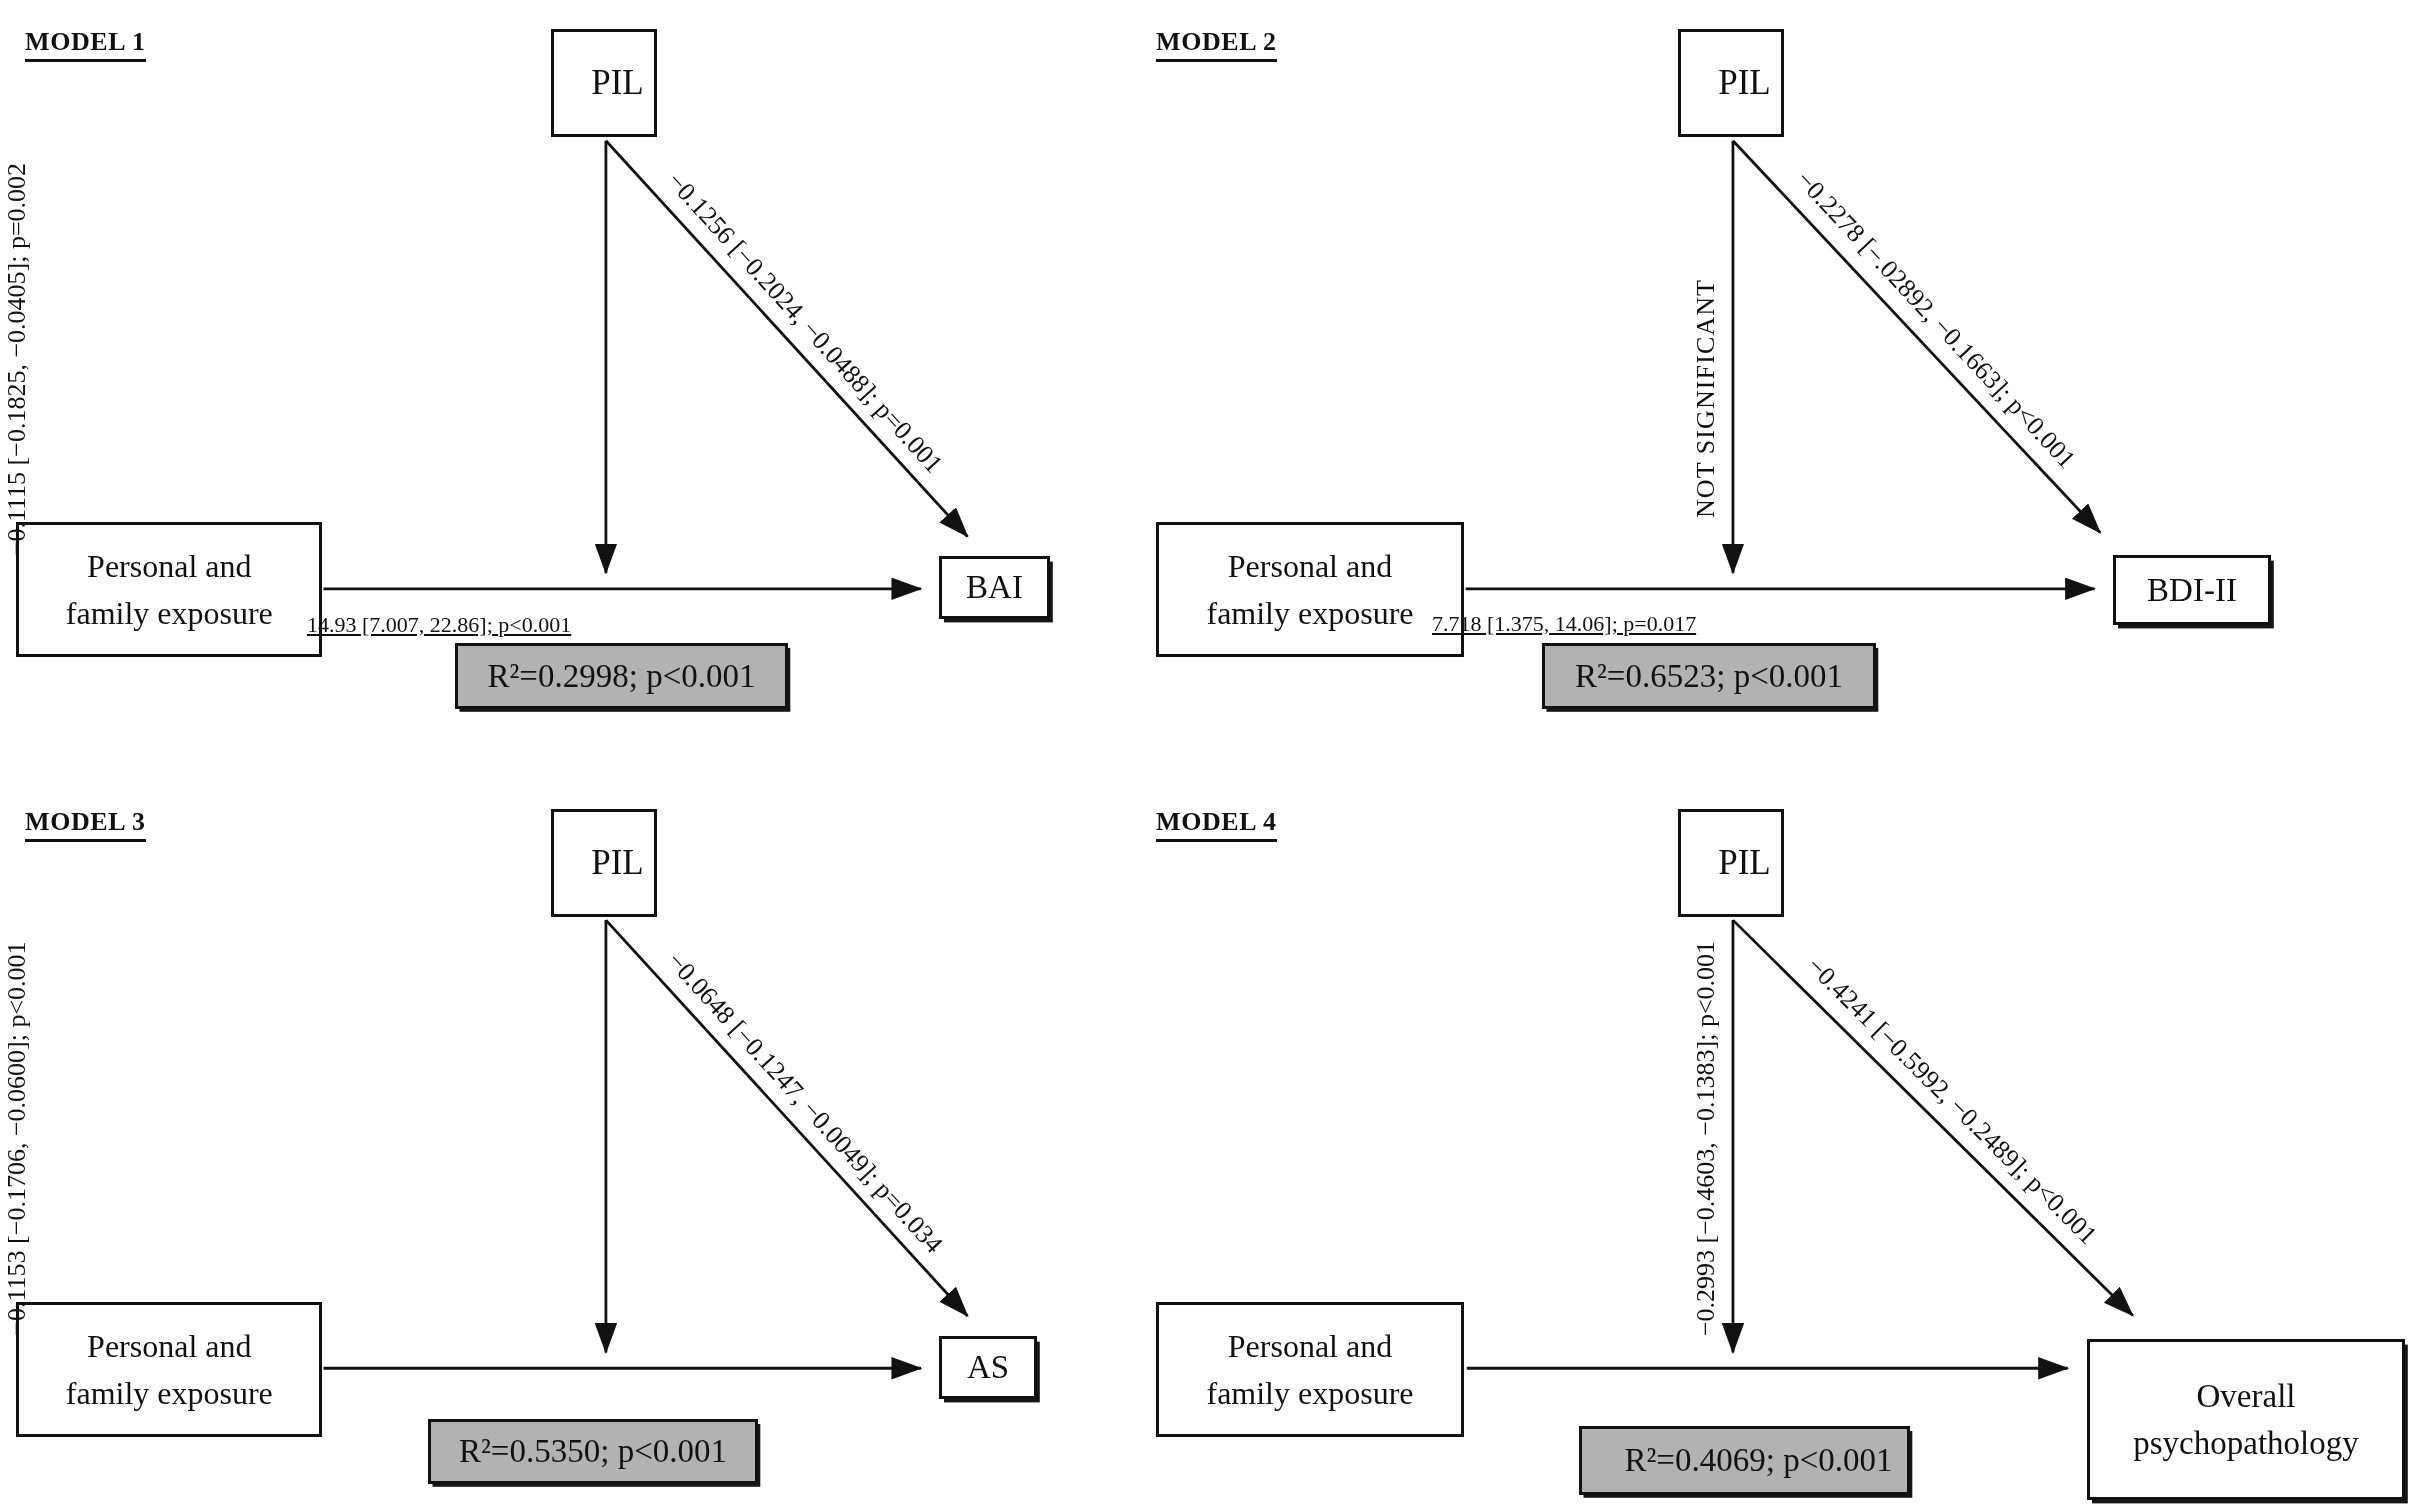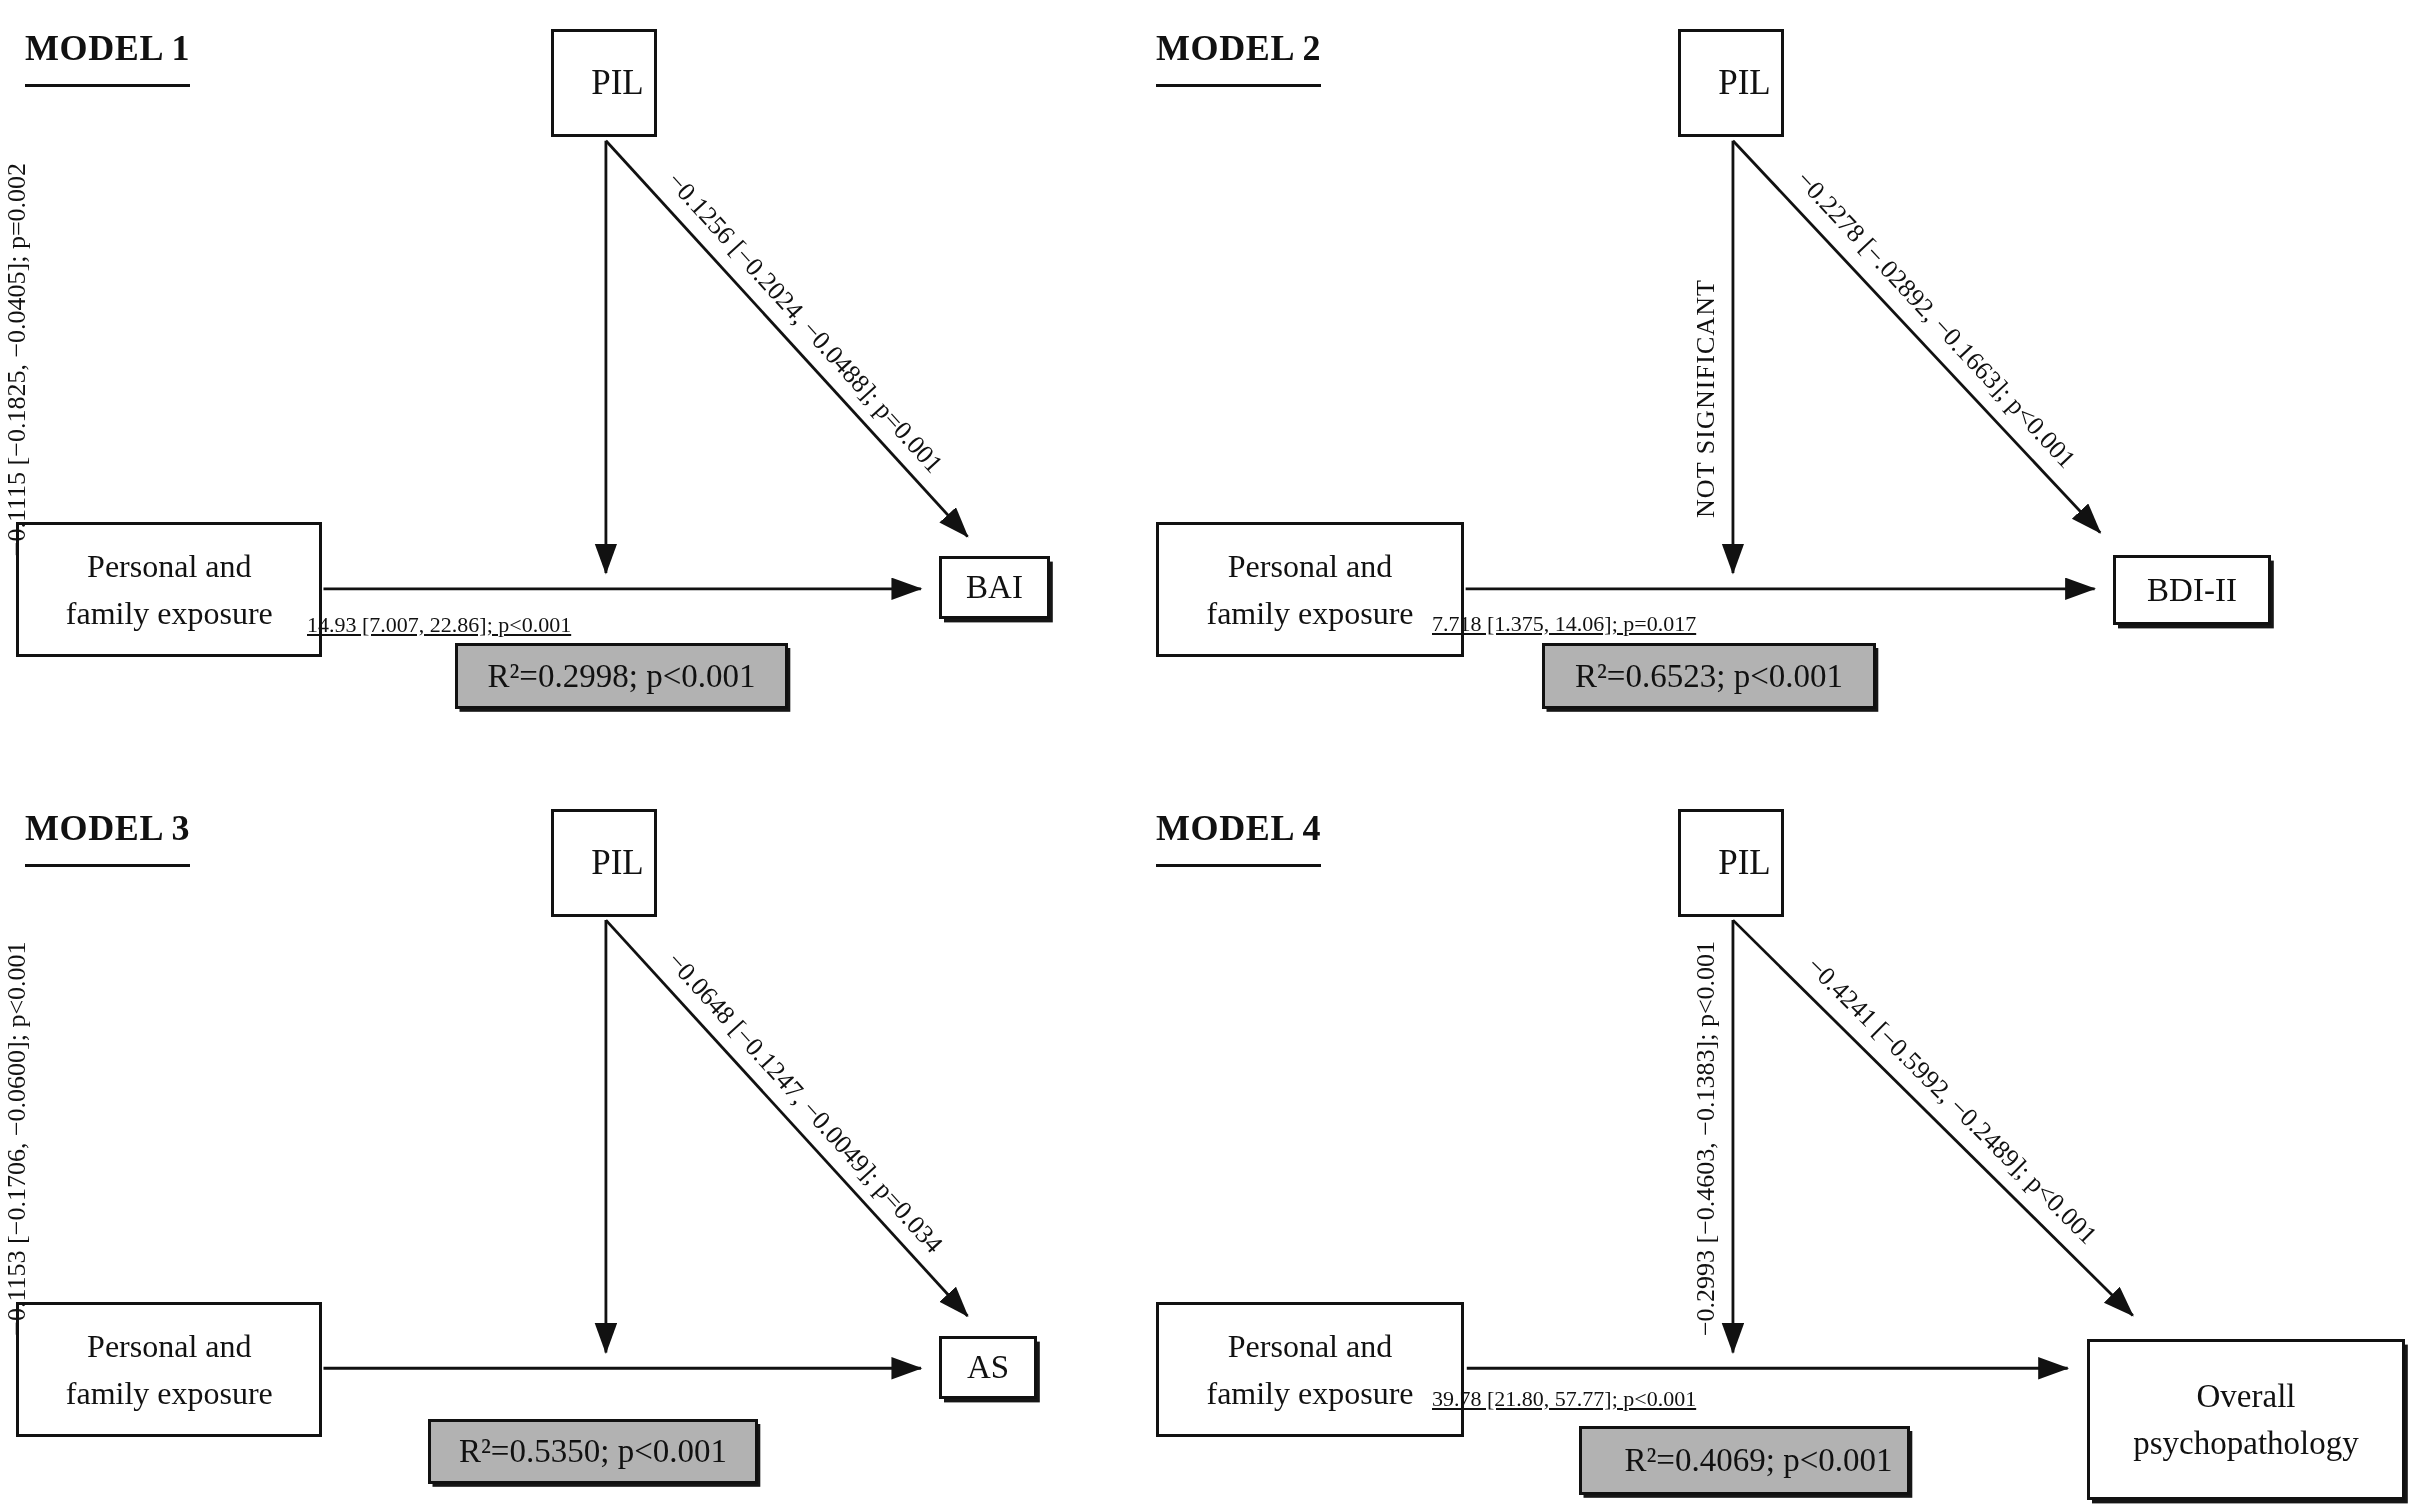--- a/index.html
+++ b/index.html
@@ -7,23 +7,23 @@
     position:relative;
     width:2413px;height:1505px;
     background:#ffffff;
     font-family:"Liberation Serif","DejaVu Serif",serif;
     color:#111;
     overflow:hidden;
   }
   .arrow-layer{position:absolute;left:0;top:0;width:2413px;height:1505px;}
   .model-title{
     position:absolute;
-    font-size:36px;font-weight:bold;
+    font-size:26px;font-weight:bold;
     border-bottom:3.4px solid #111;
-    padding-bottom:15px;
+    padding-bottom:2px;
     letter-spacing:0.6px;
     white-space:nowrap;
   }
   .node{
     position:absolute;
     background:#ffffff;
     border:3.4px solid #111;
     display:flex;flex-direction:column;
     align-items:center;justify-content:center;
     text-align:center;
@@ -170,20 +170,19 @@
 
   <div class="node outcome-node" style="left:2087px;top:1339px;width:318px;height:161px;">
     <span>Overall</span>
     <span>psychopathology</span>
   </div>
 
   <div class="path-label vert" style="left:1368px;top:1123px;width:674px;">−0.2993 [−0.4603, −0.1383]; p&lt;0.001</div>
 
   <div class="path-label" style="left:1615px;top:1085px;transform:rotate(44.7deg);">−0.4241 [−0.5992, −0.2489]; p&lt;0.001</div>
 
-  <div class="direct-label" style="left:1432px;top:1383px;">39.78 [21.80, 57.77]; p&lt;0.001</div>
 
   <div class="node r2-node" style="left:1579px;top:1426px;width:331px;height:69px;padding-left:28px;">
     <span>R²=0.4069; p&lt;0.001</span>
   </div>
 
 </div>
 
 
 </body></html>

